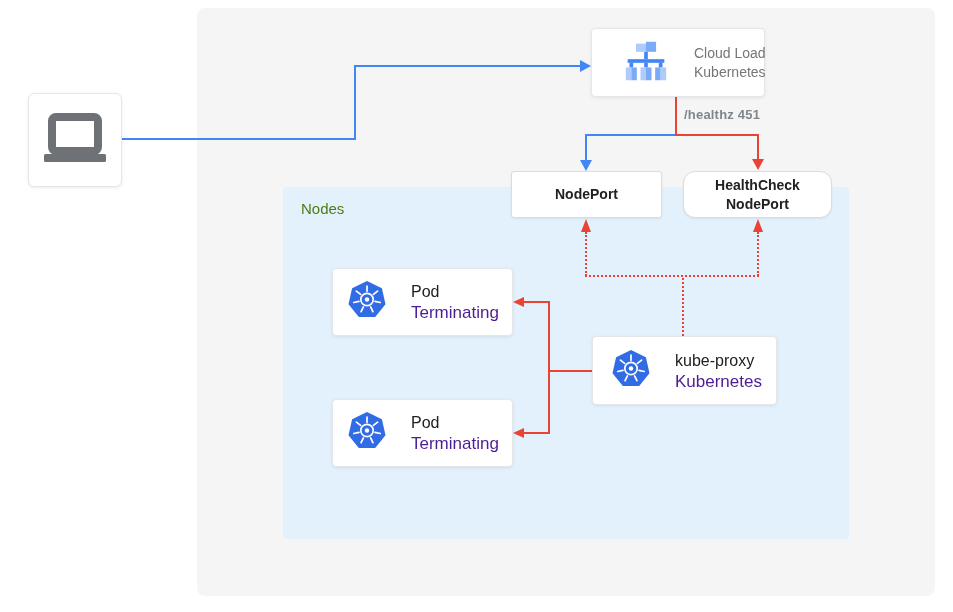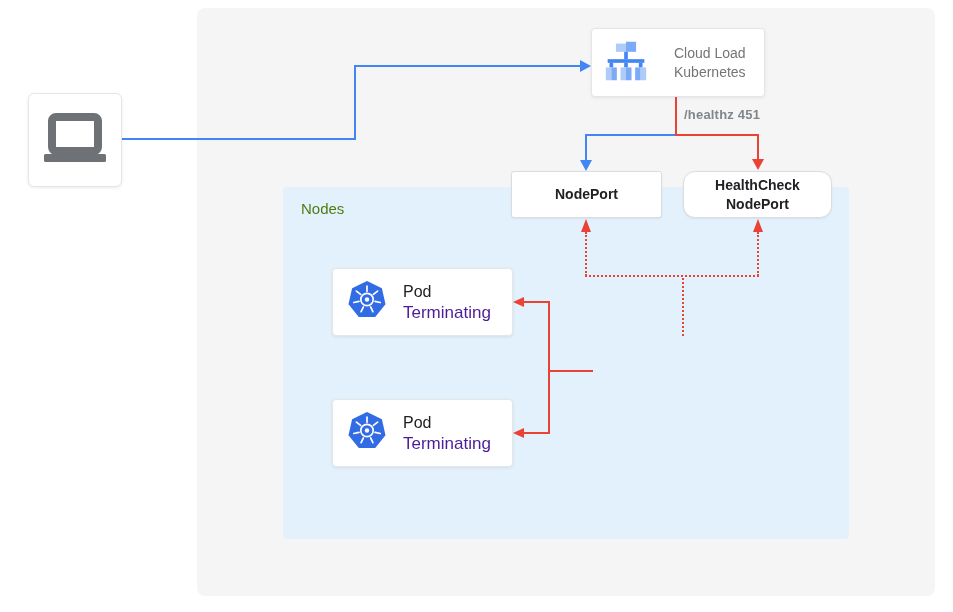--- a/index.html
+++ b/index.html
@@ -24,34 +24,34 @@
   
   .card {
     position:absolute; background:#ffffff; border:1px solid #E4E6E9;
     border-radius:4px; box-shadow:0 1px 3px rgba(60,64,67,.10);
     display:flex; align-items:center;
   }
   .laptop-card {
     left:28px; top:93px; width:94px; height:94px; border-radius:6px;
     justify-content:center;
   }
-  .clb-card { left:591px; top:28px; width:174px; height:69px; padding-left:12px; }
+  .clb-card { left:591px; top:28px; width:174px; height:69px; padding-left:32px; }
   .clb-text { margin-left:26px; font-size:14px; line-height:19px; color:#757575; }
   .port-card {
     position:absolute; background:#ffffff; border:1px solid #DADCE0;
     border-radius:3px; display:flex; align-items:center; justify-content:center;
     text-align:center; font-size:14px; font-weight:bold; color:#202124;
     line-height:19px; box-shadow:0 1px 2px rgba(60,64,67,.08);
   }
   .nodeport-card { left:511px; top:171px; width:151px; height:47px; }
   .hc-card { left:683px; top:171px; width:149px; height:47px;border-radius:12px; }
   .pod-card-1 { left:332px; top:268px; width:181px; height:68px; padding-left:14px; }
   .pod-card-2 { left:332px; top:399px; width:181px; height:68px; padding-left:14px; }
   .kproxy-card { left:592px; top:336px; width:185px; height:69px; padding-left:18px; }
-  .k8s-text { margin-left:16px; }
+  .k8s-text { margin-left:24px; }
   .card-title { font-size:16px; color:#212124; line-height:22px; }
   .card-sub { font-size:17px; color:#4c1d95; line-height:20px; }
   .healthz-label {
     position:absolute; left:684px; top:107px; font-size:13px; font-weight:bold;
     color:#80868B; letter-spacing:.2px;
   }
   
   .ln { position:absolute; }
   .blue { background:#4285F4; }
   .red  { background:#EA4335; }
@@ -185,14 +185,36 @@
         </g>
         <circle cx="20" cy="19.5" r="2.2" fill="#ffffff"></circle>
       </svg>
     </span>
     <div class="k8s-text">
       <div class="card-title">Pod</div>
       <div class="card-sub">Terminating</div>
     </div>
   </div>
 
+  <div class="card kproxy-card">
+    <span>
+      <svg width="40" height="40" viewBox="0 0 40 40">
+        <polygon points="20,1 34.9,8.2 38.5,24.2 28.2,37.1 11.8,37.1 1.5,24.2 5.1,8.2" fill="#326CE5"></polygon>
+        <g stroke="#ffffff" stroke-width="1.7" stroke-linecap="round" fill="none">
+          <circle cx="20" cy="19.5" r="6.2"></circle>
+          <line x1="20" y1="11.3" x2="20" y2="6"></line>
+          <line x1="26.4" y1="14.4" x2="30.6" y2="11.1"></line>
+          <line x1="28.0" y1="21.3" x2="33.2" y2="22.5"></line>
+          <line x1="23.6" y1="26.9" x2="25.9" y2="31.7"></line>
+          <line x1="16.4" y1="26.9" x2="14.1" y2="31.7"></line>
+          <line x1="12.0" y1="21.3" x2="6.8" y2="22.5"></line>
+          <line x1="13.6" y1="14.4" x2="9.4" y2="11.1"></line>
+        </g>
+        <circle cx="20" cy="19.5" r="2.2" fill="#ffffff"></circle>
+      </svg>
+    </span>
+    <div class="k8s-text">
+      <div class="card-title">kube-proxy</div>
+      <div class="card-sub">Kubernetes</div>
+    </div>
+  </div>
 
 </div>
 
 </body></html>

